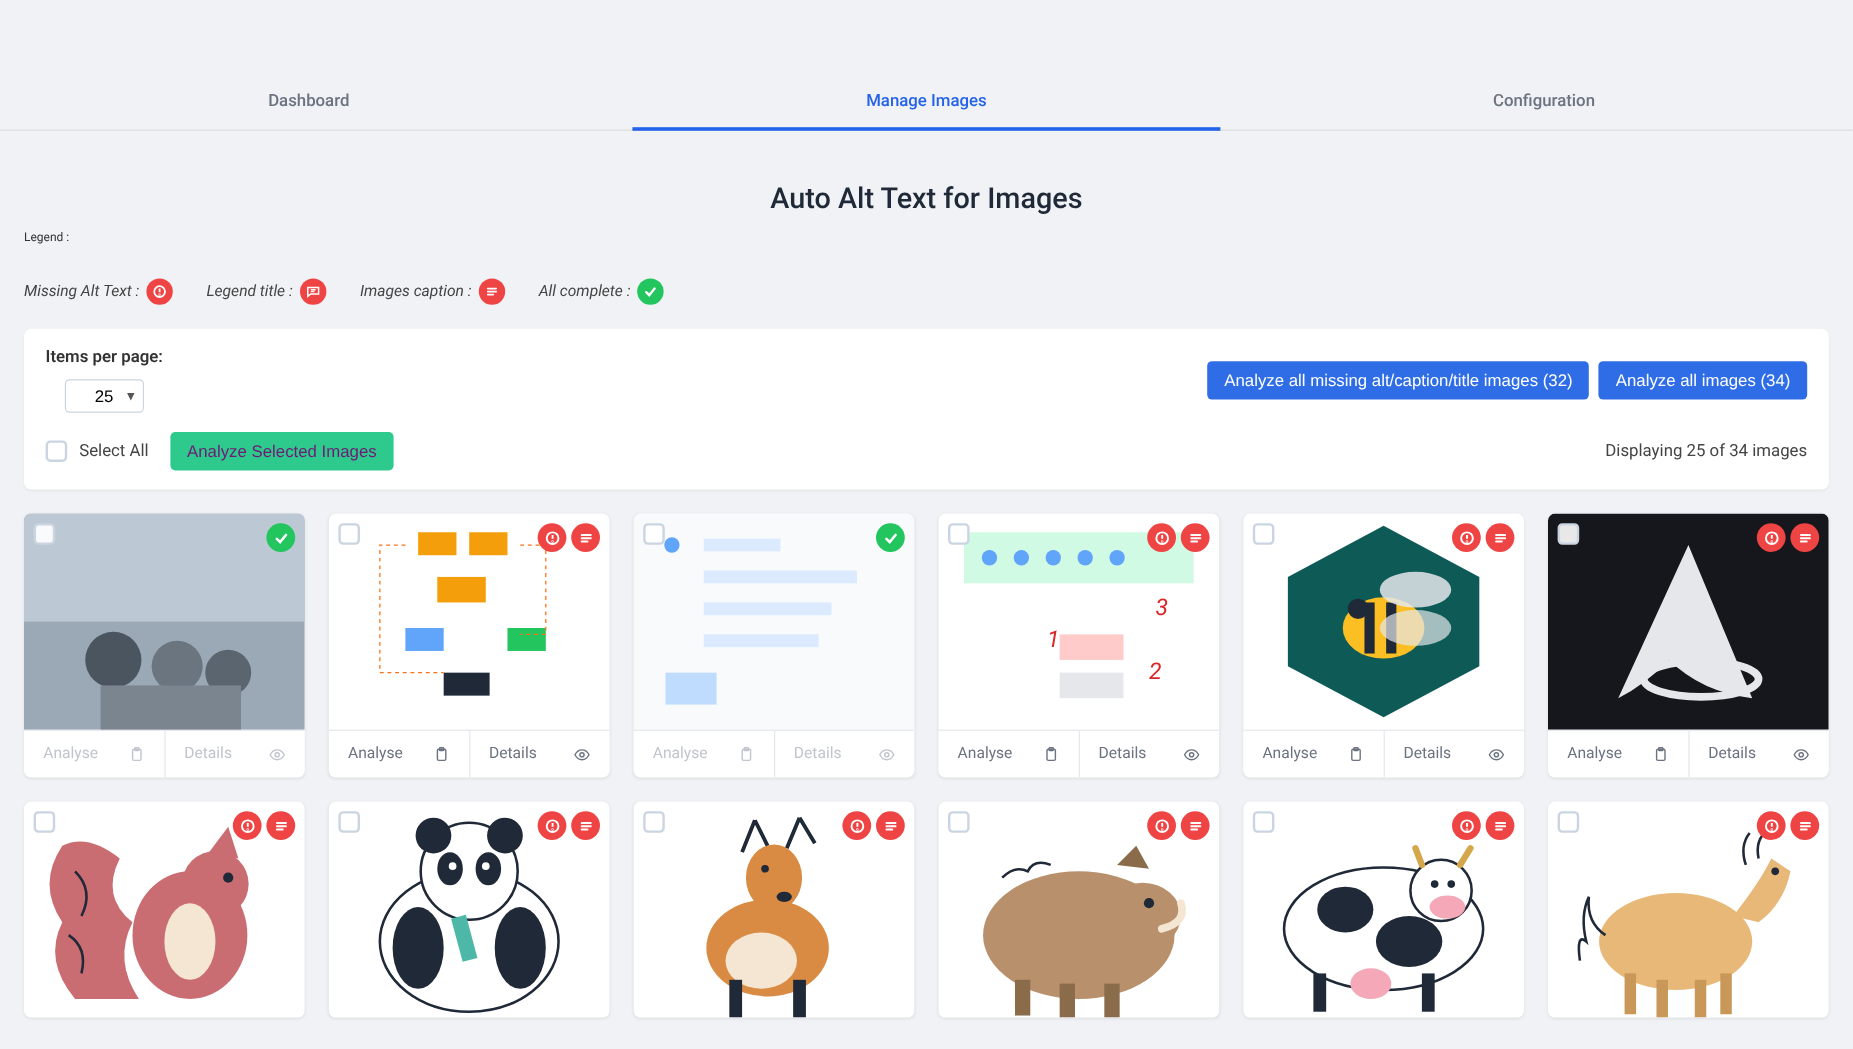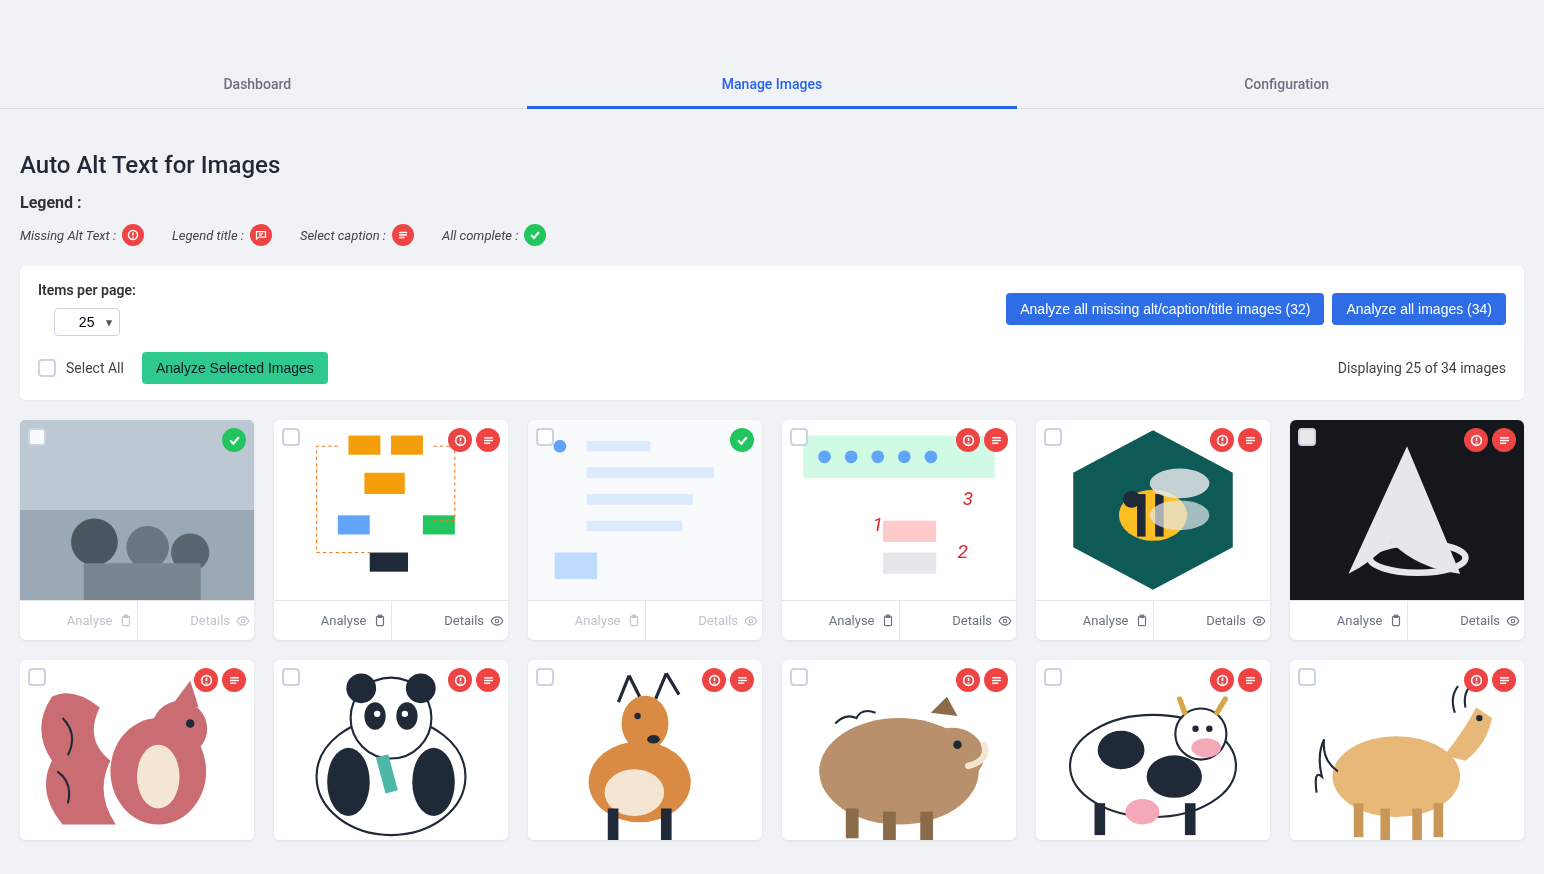--- a/index.html
+++ b/index.html
@@ -3,49 +3,49 @@
 <meta charset="utf-8">
 <style>
 * { box-sizing: border-box; margin: 0; padding: 0; }
 body { font-family: -apple-system, BlinkMacSystemFont, "Segoe UI", Roboto, Arial, sans-serif; background: #f0f2f5; color: #333; font-size: 14px; }
 .topbar { height: 60px; background: #f0f2f5; }
 .tabs { display: flex; background: #f0f2f5; border-bottom: 1px solid #ddd; }
 .tab { flex: 1; text-align: center; padding: 16px 0; color: #6b7280; cursor: pointer; font-weight: 500; position: relative; }
 .tab.active { color: #2563eb; }
 .tab.active::after { content: ""; position: absolute; left: 50%; transform: translateX(-50%); bottom: -1px; height: 3px; width: 490px; background: #2563eb; }
 .page { padding: 20px; }
-h1 { font-size: 24px; font-weight: 500; color: #1f2937; margin: 22px 0 14px; }
-.legend-title { font-weight: 700; font-size: 16px; margin-bottom: 12px; }
+h1 { font-size: 24px; font-weight: 500; color: #1f2937; margin: 22px 0 14px; text-align: center; }
+.legend-title { font-weight: 400; font-size: 10px; margin-bottom: 28px; }
 .legend-row { display: flex; gap: 28px; align-items: center; font-style: italic; font-size: 13px; color: #444; margin-bottom: 20px; }
 .legend-item { display: flex; align-items: center; gap: 6px; }
 .badge-circle { width: 22px; height: 22px; border-radius: 50%; display: inline-flex; align-items: center; justify-content: center; color: #fff; font-size: 12px; }
 .red { background: #ef4444; }
 .green { background: #22c55e; }
 .panel { background: #fff; border-radius: 6px; padding: 16px 18px; margin-top: 16px; box-shadow: 0 1px 2px rgba(0,0,0,0.05); }
 .panel-row { display: flex; align-items: center; justify-content: space-between; gap: 12px; }
 .items-per { display: flex; align-items: center; gap: 10px; font-weight: 600; flex-direction: column; }
 select { padding: 5px 24px 5px 24px; border: 1px solid #cbd5e1; border-radius: 4px; font-size: 14px; background: #fff; appearance: none; }
 .select-wrap { position: relative; display: inline-block; }
 .select-wrap::after { content: "▾"; position: absolute; right: 8px; top: 50%; transform: translateY(-50%); pointer-events: none; font-size: 11px; color: #555; }
 .btn { padding: 8px 14px; border-radius: 4px; border: none; cursor: pointer; font-size: 14px; font-weight: 500; }
 .btn-primary { background: #2e6de6; color: #fff; }
-.btn-success { background: #2dc98d; color: #0f172a; }
+.btn-success { background: #2dc98d; color: #701a75; }
 .buttons-right { display: flex; gap: 8px; }
 .panel-row2 { display: flex; align-items: center; justify-content: space-between; margin-top: 16px; }
 .select-all { display: flex; align-items: center; gap: 10px; font-size: 14px; color: #444; }
 .checkbox { width: 18px; height: 18px; border: 2px solid #cbd5e1; border-radius: 4px; background: #fff; cursor: pointer; }
 .display-count { font-size: 14px; color: #444; }
 .grid { display: grid; grid-template-columns: repeat(6, 1fr); gap: 20px; margin-top: 20px; }
 .card { background: #fff; border-radius: 6px; overflow: hidden; box-shadow: 0 1px 3px rgba(0,0,0,0.08); position: relative; }
 .thumb { height: 180px; position: relative; background: #e5e7eb; display:flex; align-items:center; justify-content:center; }
 .card-check { position: absolute; top: 8px; left: 8px; width: 18px; height: 18px; border: 2px solid #cbd5e1; border-radius: 4px; background: rgba(255,255,255,0.9); cursor:pointer; z-index: 5; }
 .card-badges { position: absolute; top: 8px; right: 8px; display: flex; gap: 4px; z-index: 5; }
 .cb { width: 24px; height: 24px; border-radius: 50%; display: inline-flex; align-items: center; justify-content: center; color: #fff; font-size: 12px;}
 .card-actions { display: flex; border-top: 1px solid #e5e7eb; }
-.action { flex: 1; text-align: center; padding: 12px 4px; font-size: 13px; color: #6b7280; display: flex; align-items: center; justify-content: flex-end; gap: 6px; cursor:pointer; }
+.action { flex: 1; text-align: center; padding: 12px 16px; font-size: 13px; color: #6b7280; display: flex; align-items: center; justify-content: space-between; gap: 6px; cursor:pointer; }
 .action + .action { border-left: 1px solid #e5e7eb; }
 .action.disabled { color: #c0c4cc; }
 .icon-sm { width: 14px; height: 14px; }
 
 .art { width: 100%; height: 100%; }
 </style>
 </head>
 <body>
 
 <div class="topbar"></div>
@@ -75,21 +75,21 @@
       <span>Legend title :</span>
       <span class="badge-circle red">
         <svg width="12" height="12" viewBox="0 0 24 24" fill="none" stroke="white" stroke-width="2.5">
             <path d="M3 5h18v11H8l-5 4z" fill="none"></path>
             <line x1="8" y1="9" x2="16" y2="9"></line>
             <line x1="8" y1="12" x2="14" y2="12"></line>
           </svg>
       </span>
     </div>
     <div class="legend-item">
-      <span>Select caption :</span>
+      <span>Images caption :</span>
       <span class="badge-circle red">
         <svg width="12" height="12" viewBox="0 0 24 24" fill="none" stroke="white" stroke-width="3" stroke-linecap="round">
             <line x1="5" y1="7" x2="19" y2="7"></line>
             <line x1="5" y1="12" x2="19" y2="12"></line>
             <line x1="5" y1="17" x2="14" y2="17"></line>
           </svg>
       </span>
     </div>
     <div class="legend-item">
       <span>All complete :</span>

